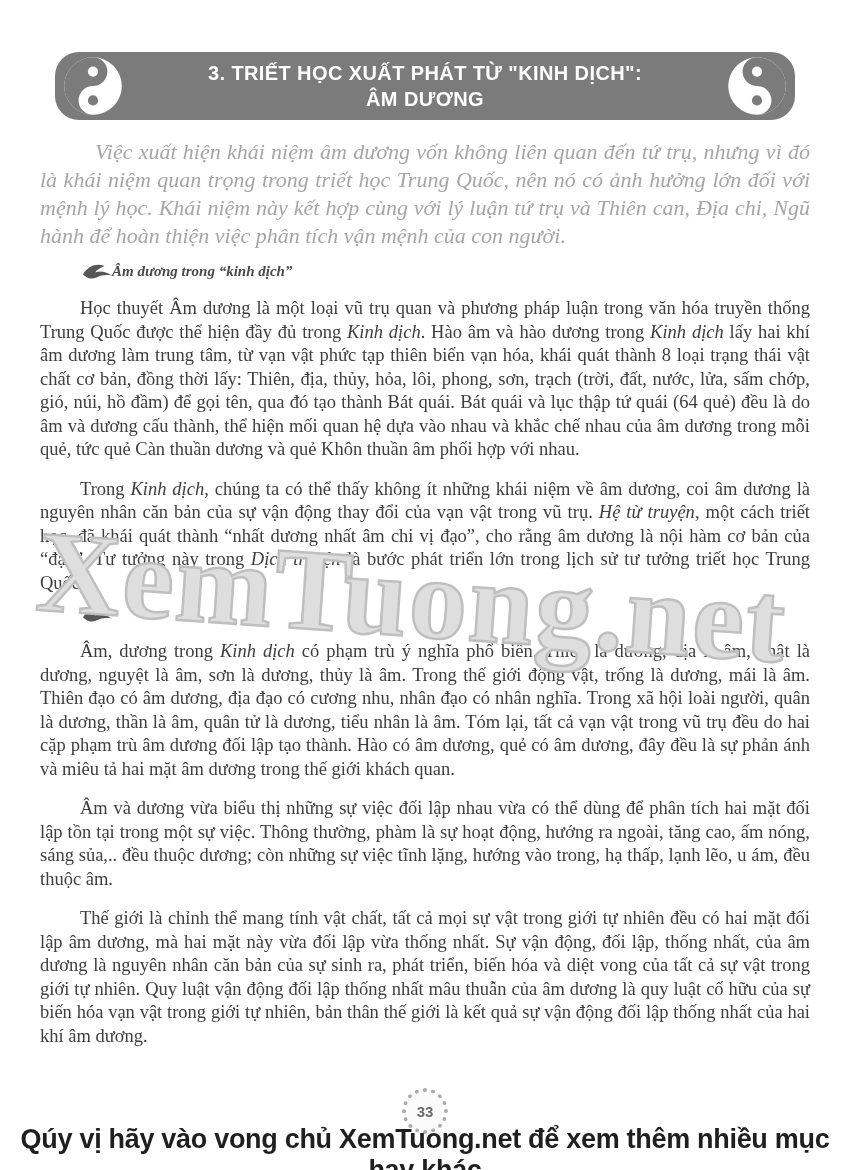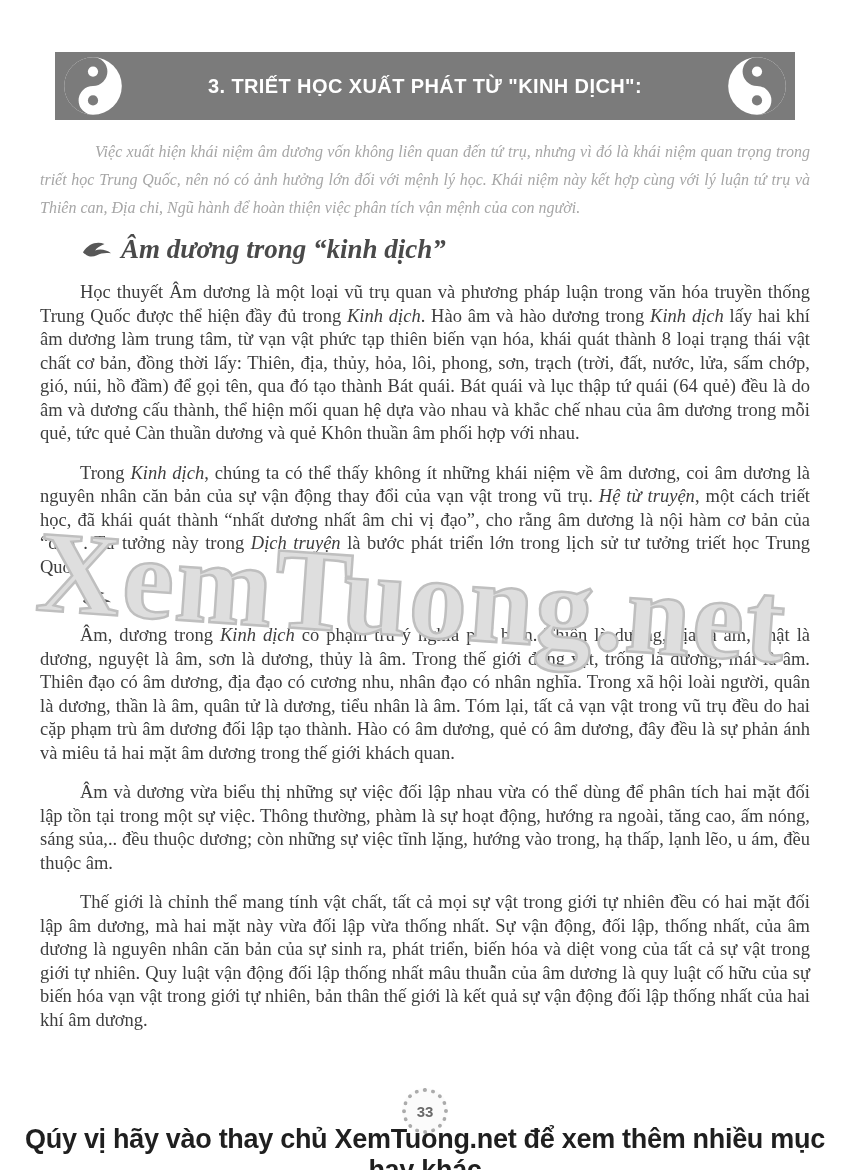--- a/index.html
+++ b/index.html
@@ -4,38 +4,38 @@
 <style>
   html,body{margin:0;padding:0;}
   body{
     width:850px;height:1170px;position:relative;overflow:hidden;
     background:#ffffff;font-family:"Liberation Serif",serif;
   }
   
   .banner{
     position:absolute;left:55px;top:52px;width:740px;height:68px;
     background:#7b7b7b;display:flex;align-items:center;justify-content:space-between;
-    padding:0 8px;box-sizing:border-box;
+    padding:0 8px;box-sizing:border-box;border-radius:24px;
   }
   .banner-title{
     flex:1;text-align:center;color:#ffffff;
     font-family:"Liberation Sans",sans-serif;font-weight:bold;
     font-size:20px;line-height:26px;letter-spacing:.4px;
   }
   .yinyang{width:60px;height:60px;flex:0 0 auto;}
   
   .content{position:absolute;top:138px;left:40px;width:770px;z-index:1;}
   .intro{
-    font-style:italic;color:#a6a6a6;font-size:16px;line-height:28px;
+    font-style:italic;color:#a6a6a6;font-size:22px;line-height:28px;
     text-align:justify;text-indent:55px;margin:0 0 12px 0;
   }
   .section-heading{
-    display:flex;align-items:center;gap:9px;
+    display:flex;align-items:center;
     margin:10px 0 6px 42px;color:#4a4a4a;
-    font-weight:bold;font-style:italic;font-size:27px;
+    font-weight:bold;font-style:italic;font-size:15px;
   }
   .bird{width:30px;height:19px;fill:#575757;flex:0 0 auto;}
   p.body{
     margin:16px 0 8px 0;font-size:18.5px;line-height:23.5px;color:#3e3e3e;
     text-align:justify;text-indent:40px;
   }
   
   .watermark{
     position:absolute;left:42px;top:505px;z-index:5;white-space:nowrap;
     font-family:"Liberation Serif",serif;font-weight:bold;font-size:116px;
@@ -64,20 +64,21 @@
   <svg class="yinyang" viewBox="0 0 100 100">
     <g transform="rotate(180 50 50)">
       <circle cx="50" cy="50" r="48" fill="#ffffff"></circle>
       <path d="M50,2 A48,48 0 0 1 50,98 A24,24 0 0 1 50,50 A24,24 0 0 0 50,2 Z" fill="#7b7b7b"></path>
       <circle cx="50" cy="74" r="8.5" fill="#ffffff"></circle>
       <circle cx="50" cy="26" r="8.5" fill="#7b7b7b"></circle>
     </g>
   </svg>
   <div class="banner-title">
     <div>3. TRIẾT HỌC XUẤT PHÁT TỪ "KINH DỊCH":</div>
+    <div>ÂM DƯƠNG</div>
   </div>
   <svg class="yinyang" viewBox="0 0 100 100">
     <g transform="translate(100,0) scale(-1,1) rotate(180 50 50)">
       <circle cx="50" cy="50" r="48" fill="#ffffff"></circle>
       <path d="M50,2 A48,48 0 0 1 50,98 A24,24 0 0 1 50,50 A24,24 0 0 0 50,2 Z" fill="#7b7b7b"></path>
       <circle cx="50" cy="74" r="8.5" fill="#ffffff"></circle>
       <circle cx="50" cy="26" r="8.5" fill="#7b7b7b"></circle>
     </g>
   </svg>
 </div>
@@ -110,14 +111,14 @@
     </div>
 </div>
 
 <div class="watermark">XemTuong.net</div>
 
 <div class="page-badge">
   <span>33</span>
 </div>
 
 <div class="footer-line">
-  <span>Qúy vị hãy vào thay chủ </span><span>XemTuong.net</span><span> để xem thêm nhiều mục hay khác</span>
+  <span>Qúy vị hãy vào vong chủ </span><span>XemTuong.net</span><span> để xem thêm nhiều mục hay khác</span>
 </div>
 
 </body></html>

